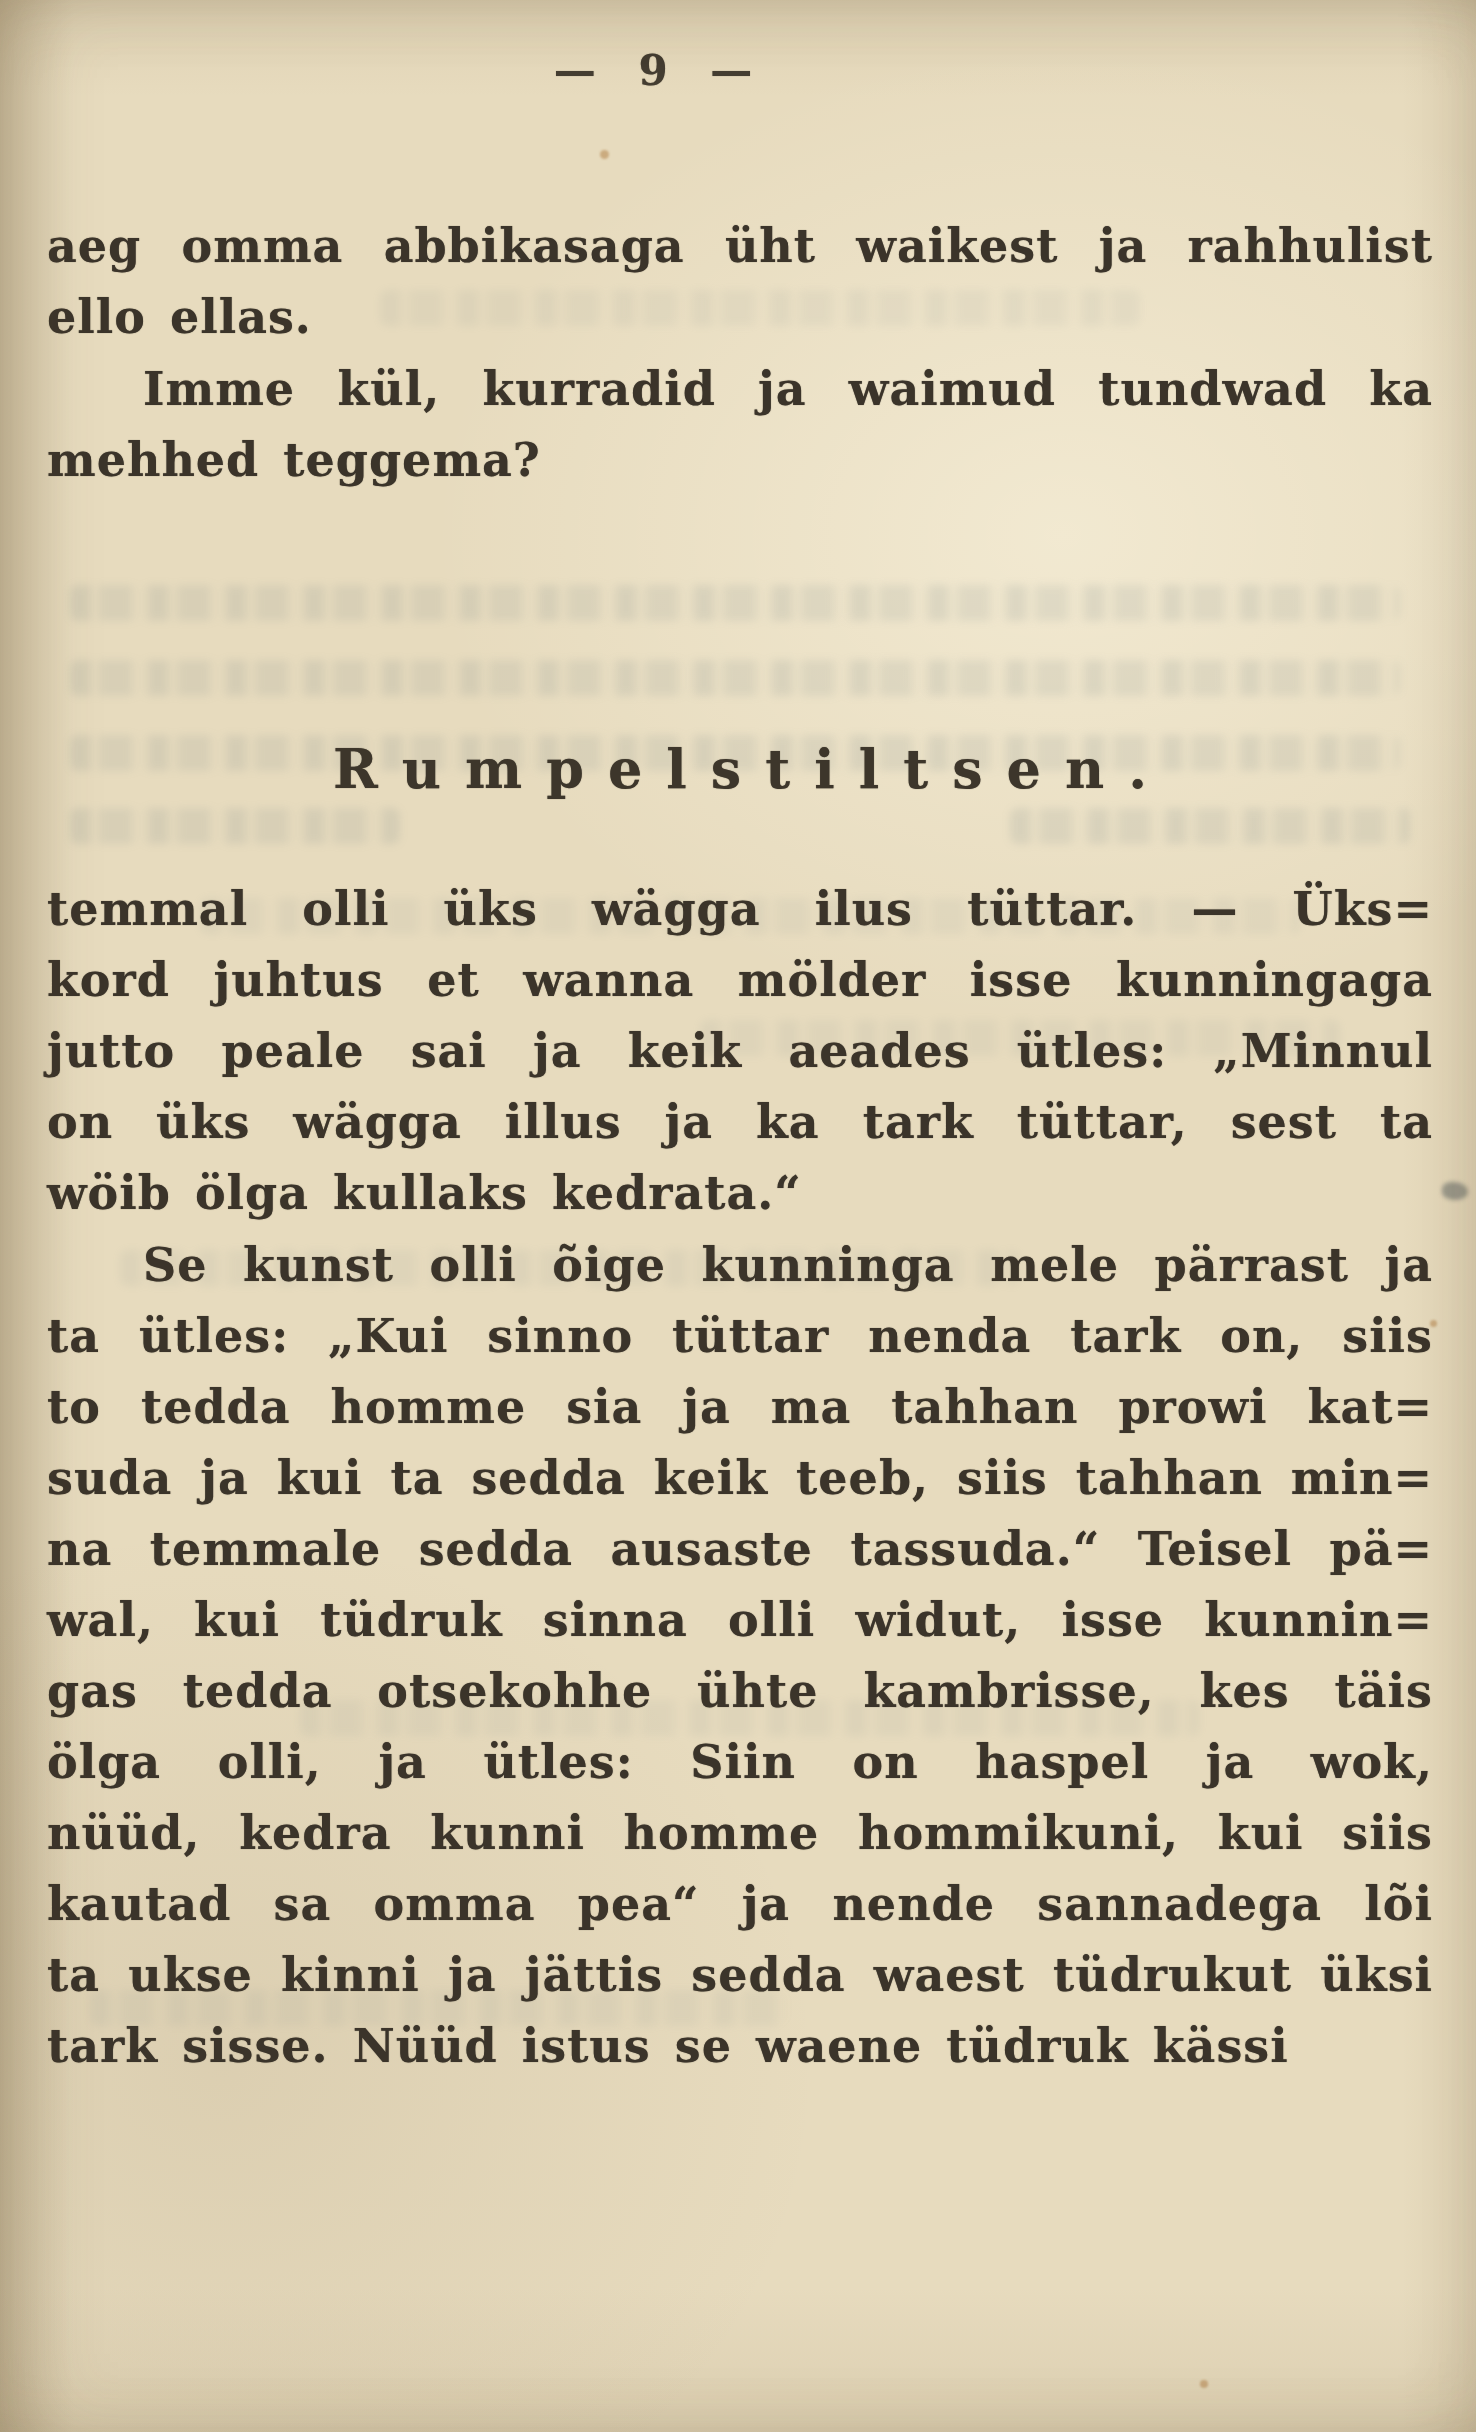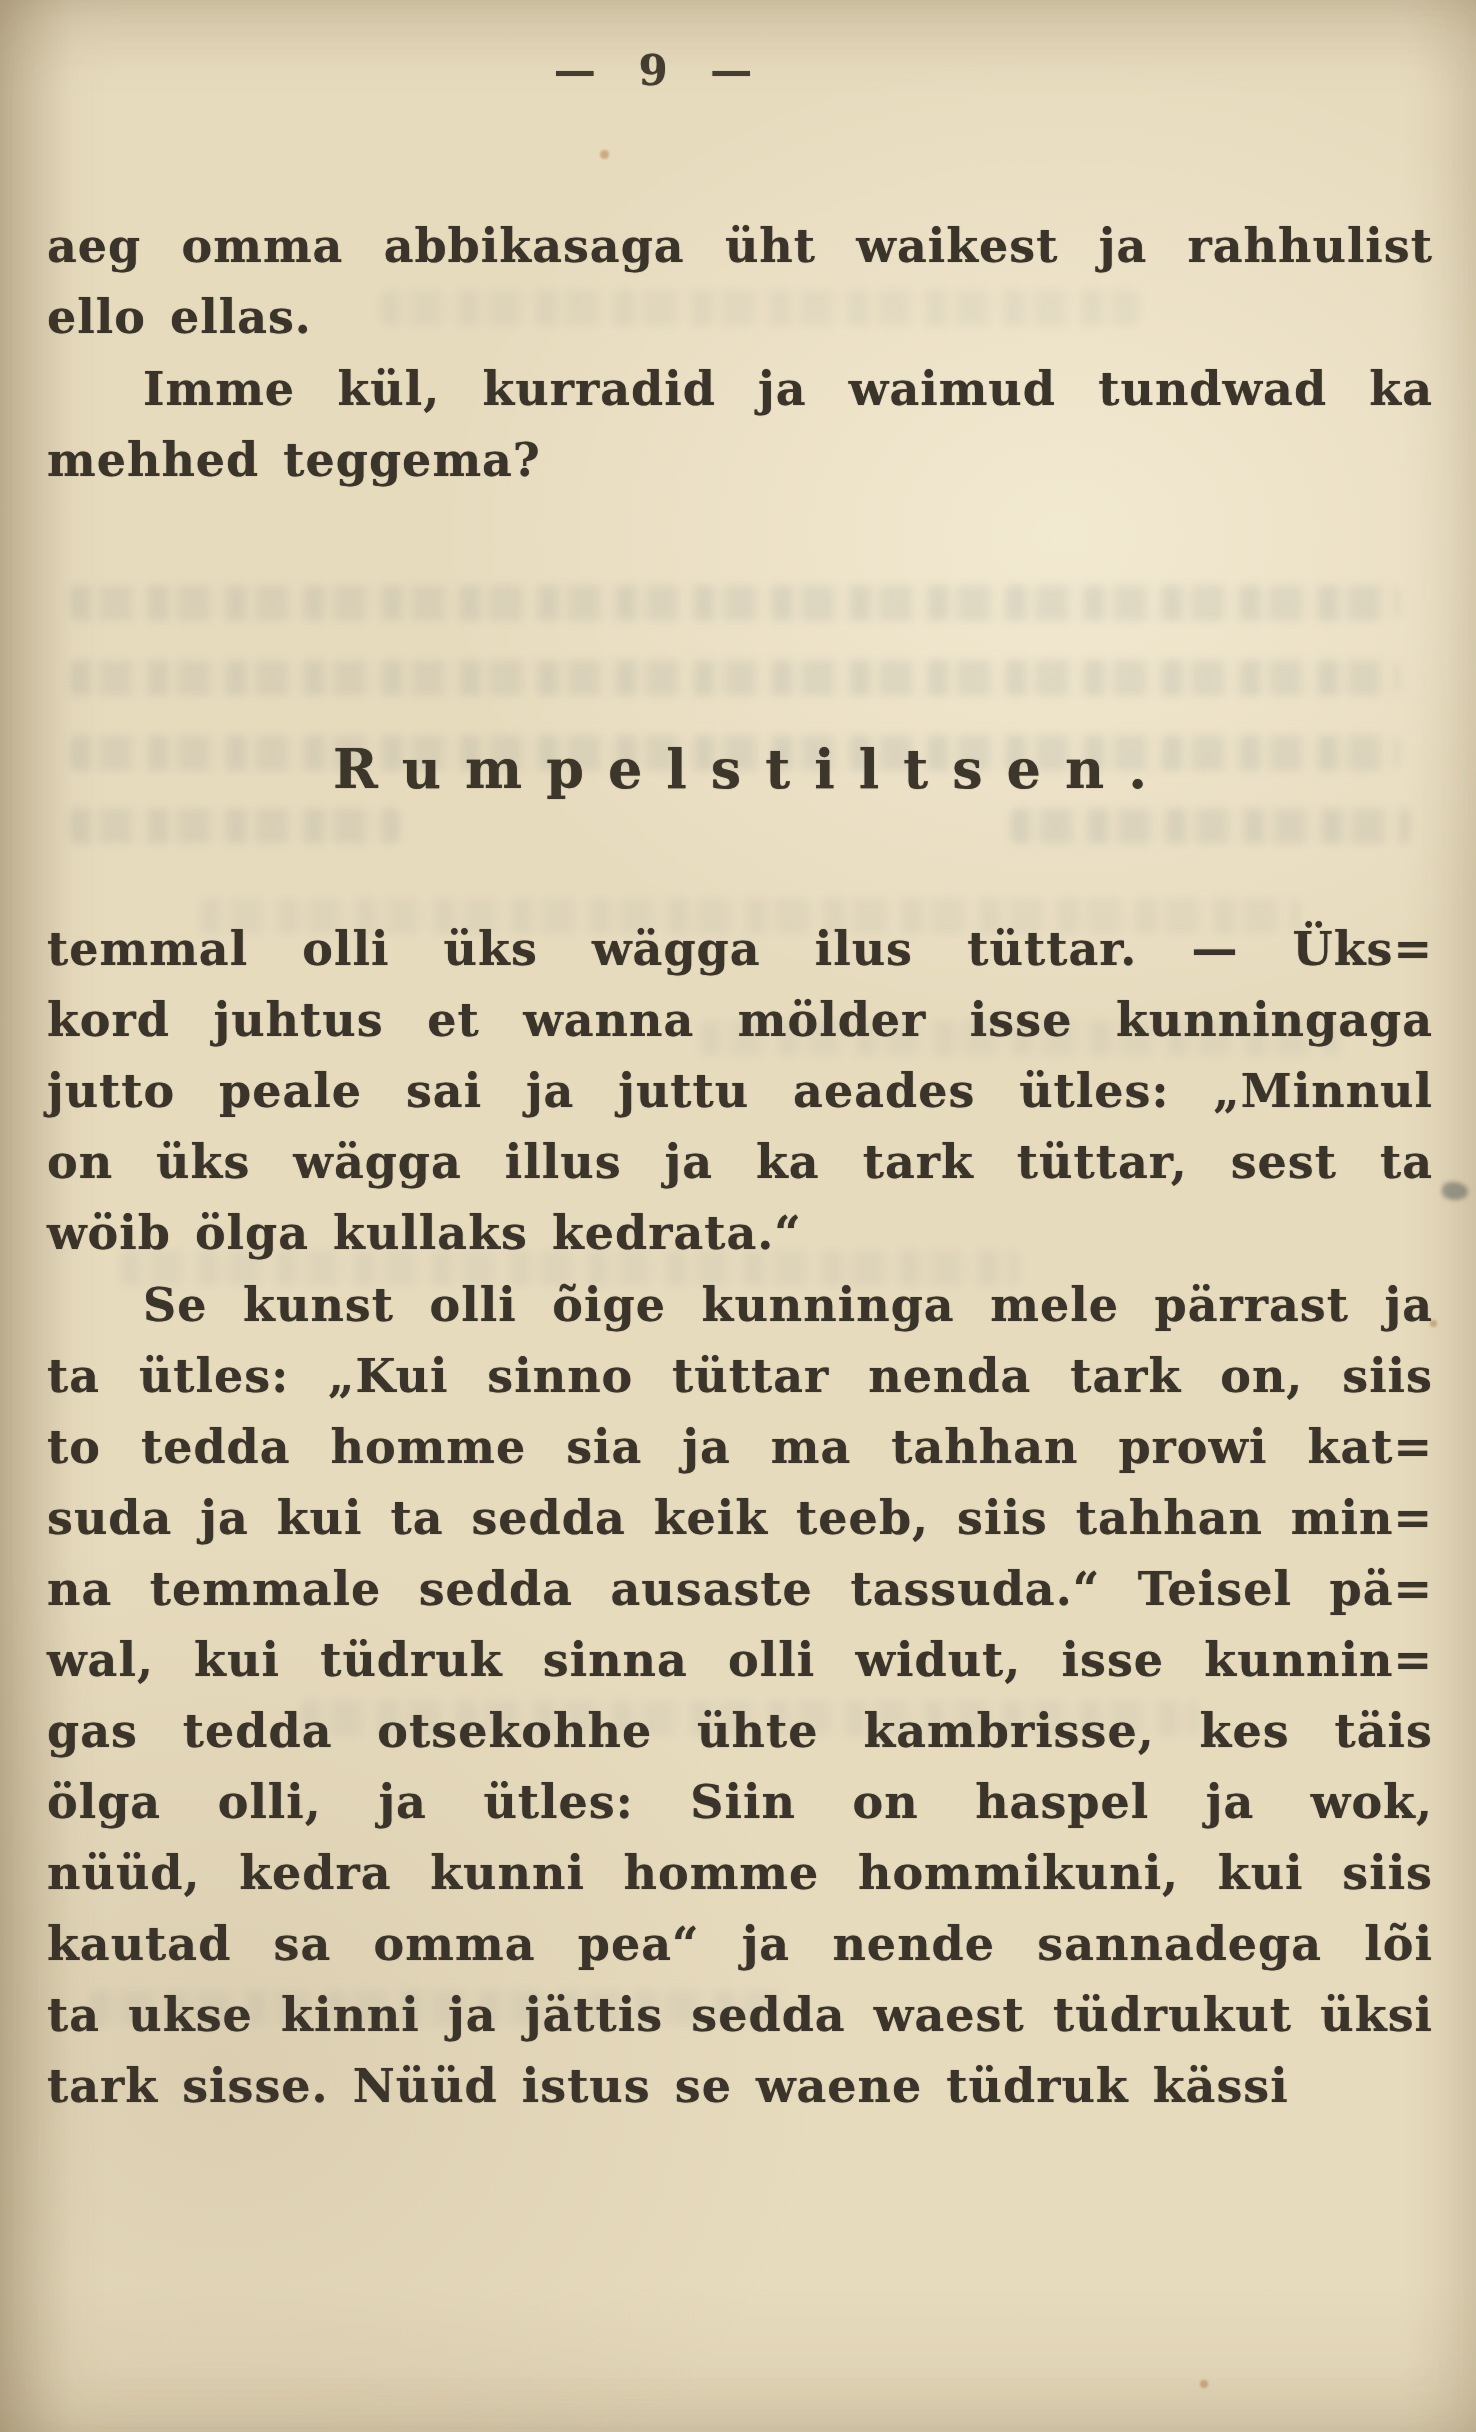--- a/index.html
+++ b/index.html
@@ -62,21 +62,21 @@
 
   .initial {
     font-size: 76px;
     line-height: 40px;
     vertical-align: -6px;
     letter-spacing: 2px;
   }
 
   .heading {
     margin-top: 238px;
-    margin-bottom: 110px;
+    margin-bottom: 70px;
     text-align: center;
     font-size: 54px;
     line-height: 70px;
     letter-spacing: 24px;
     text-indent: 24px; 
     color: #3d362b;
     text-shadow: 0 0 1px rgba(59, 52, 42, 0.7);
   }
 
   
@@ -134,21 +134,21 @@
         <div class="line last">ello ellas.</div>
       </div>
       <div class="para">
         <div class="line first">Imme kül, kurradid ja waimud tundwad ka</div>
         <div class="line last">mehhed teggema?</div>
       </div>
       <div class="heading">Rumpelstiltsen.</div>
       <div class="para">
         <div class="line">temmal olli üks wägga ilus tüttar. — Üks=</div>
         <div class="line">kord juhtus et wanna mölder isse kunningaga</div>
-        <div class="line">jutto peale sai ja juttu aeades ütles: „Minnul</div>
+        <div class="line">jutto peale sai ja keik aeades ütles: „Minnul</div>
         <div class="line">on üks wägga illus ja ka tark tüttar, sest ta</div>
         <div class="line last">wöib ölga kullaks kedrata.“</div>
       </div>
       <div class="para">
         <div class="line first">Se kunst olli õige kunninga mele pärrast ja</div>
         <div class="line">ta ütles: „Kui sinno tüttar nenda tark on, siis</div>
         <div class="line">to tedda homme sia ja ma tahhan prowi kat=</div>
         <div class="line">suda ja kui ta sedda keik teeb, siis tahhan min=</div>
         <div class="line">na temmale sedda ausaste tassuda.“ Teisel pä=</div>
         <div class="line">wal, kui tüdruk sinna olli widut, isse kunnin=</div>

